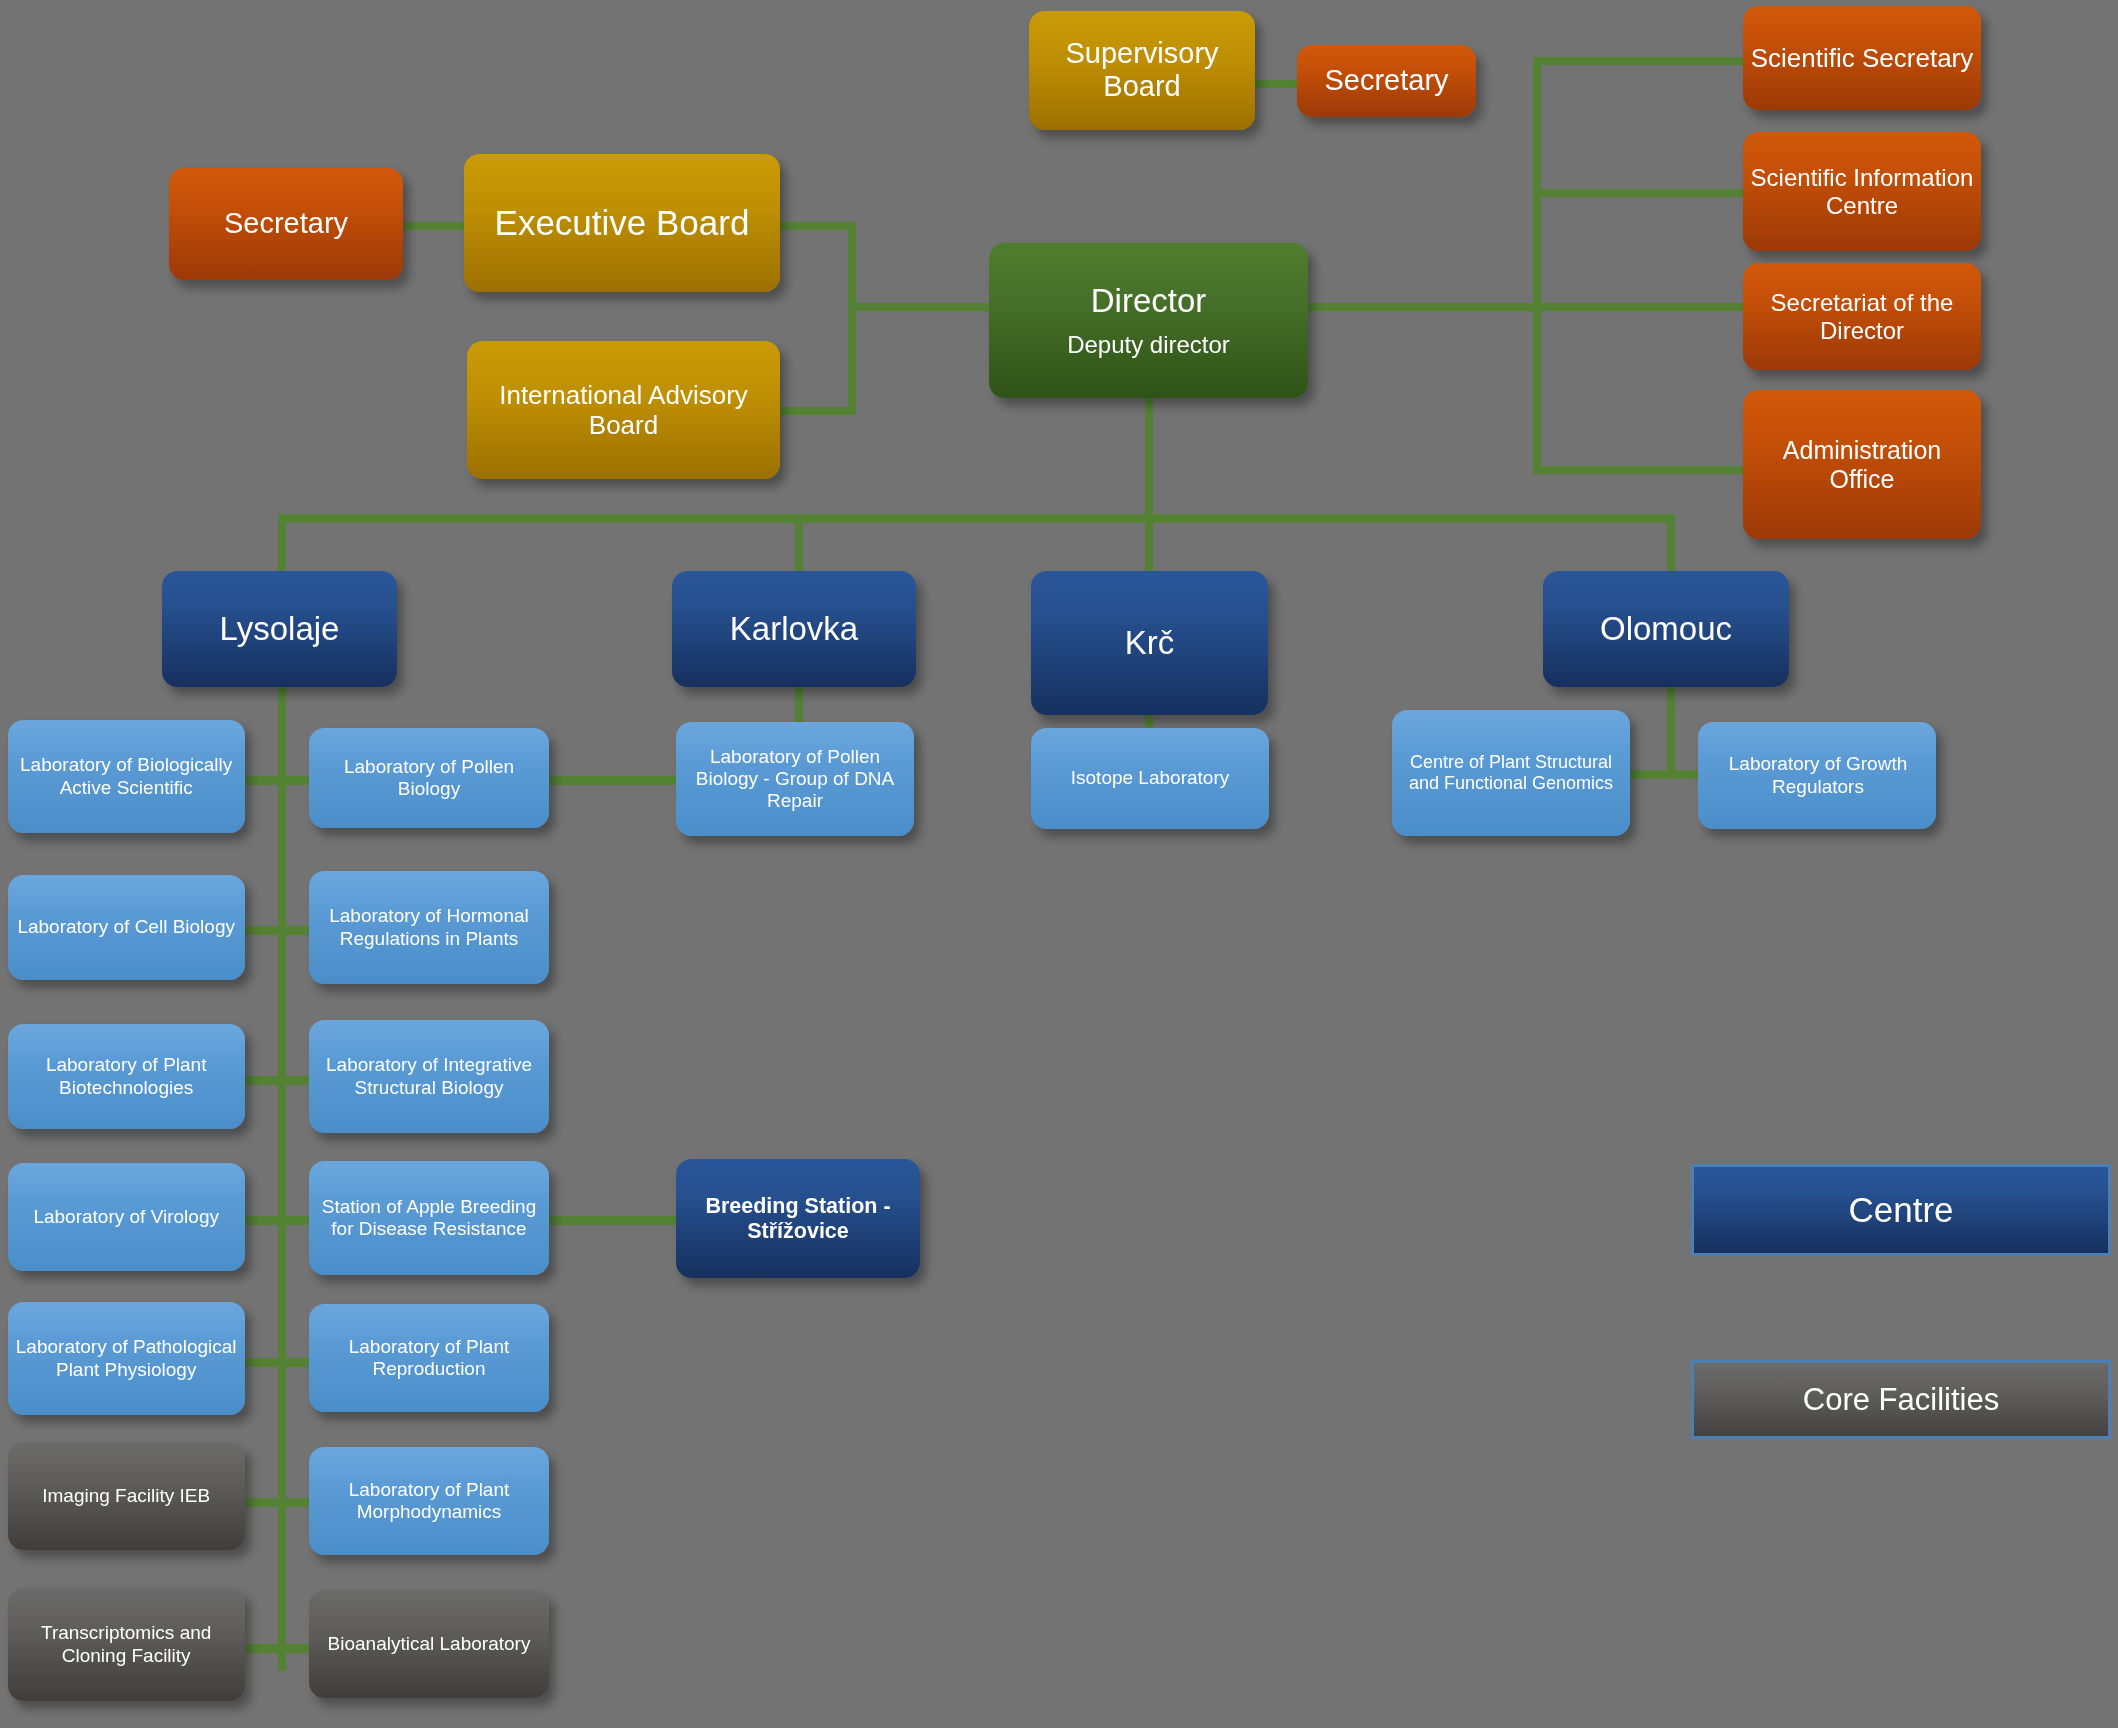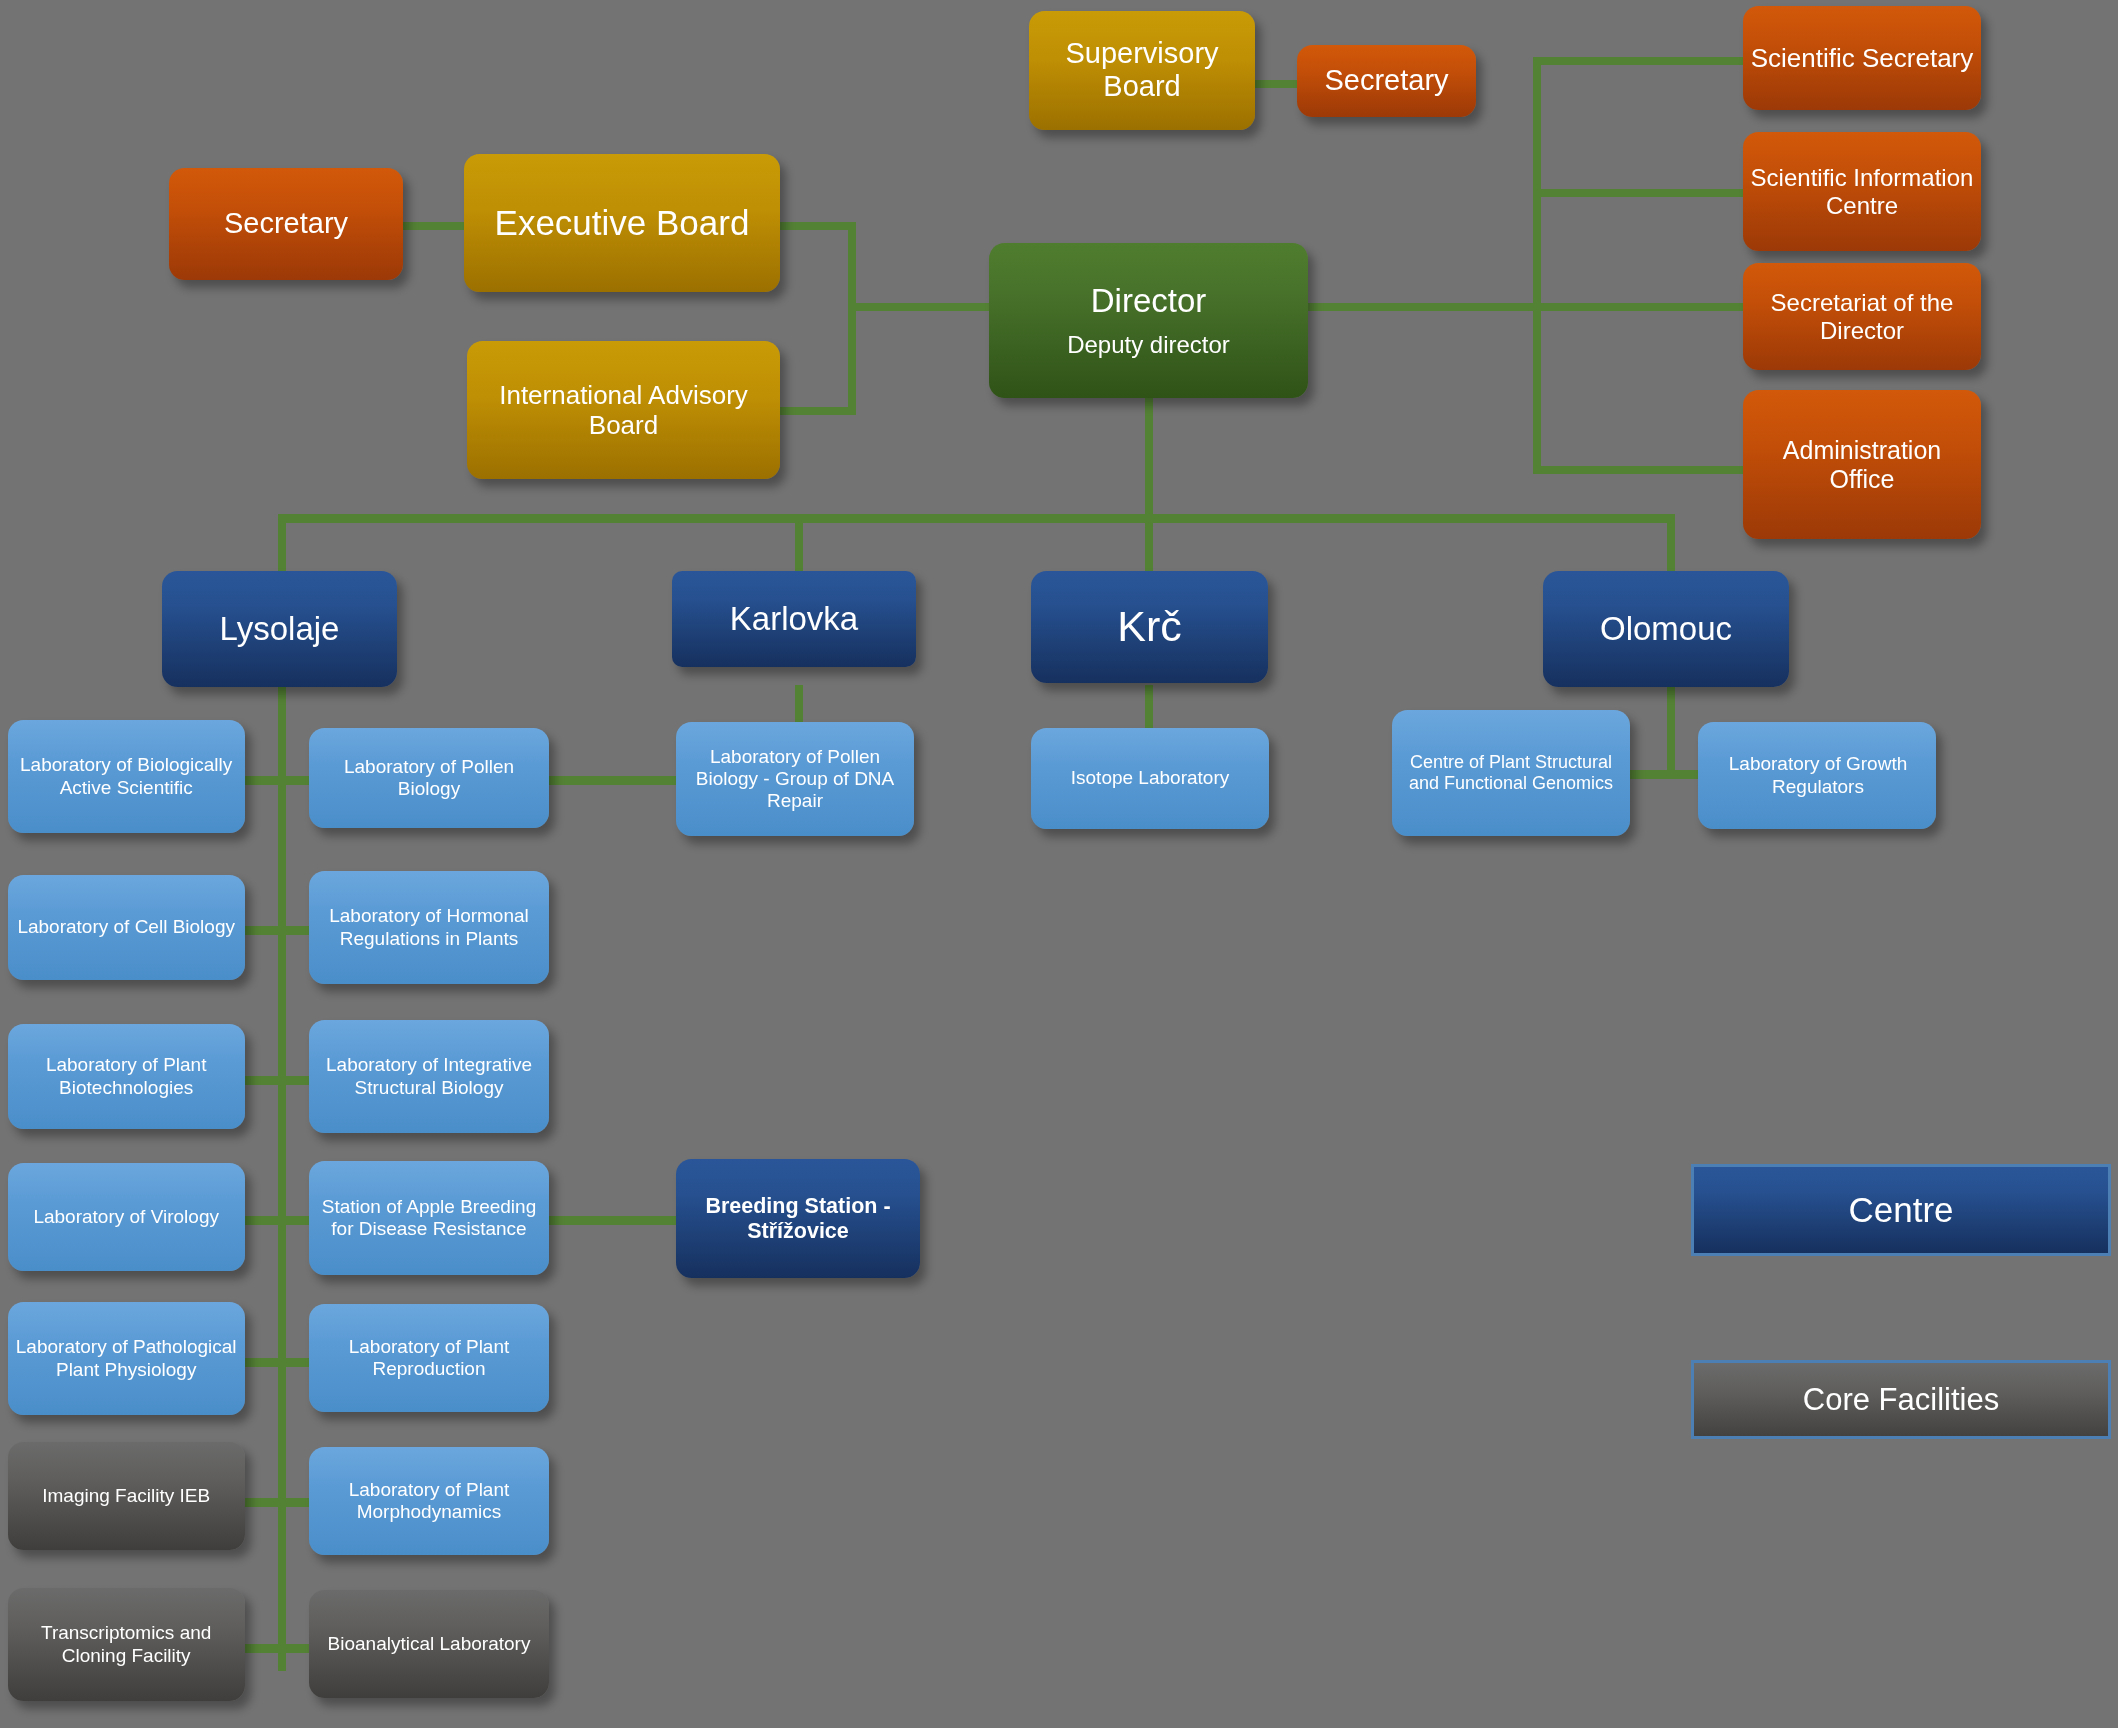--- a/index.html
+++ b/index.html
@@ -137,25 +137,25 @@
   </div>
 
   <div class="node t-orange" style="left:1743px;top:390px;width:238px;height:149px;font-size:25px;">
     <span>Administration Office</span>
   </div>
 
   <div class="node t-centre" style="left:162px;top:571px;width:235px;height:116px;font-size:33px;">
     <span>Lysolaje</span>
   </div>
 
-  <div class="node t-centre" style="left:672px;top:571px;width:244px;height:96px;font-size:33px;border-radius:10px;">
+  <div class="node t-centre" style="left:672px;top:571px;width:244px;height:116px;font-size:33px;">
     <span>Karlovka</span>
   </div>
 
-  <div class="node t-centre" style="left:1031px;top:571px;width:237px;height:112px;font-size:43px;">
+  <div class="node t-centre" style="left:1031px;top:571px;width:237px;height:144px;font-size:33px;">
     <span>Krč</span>
   </div>
 
   <div class="node t-centre" style="left:1543px;top:571px;width:246px;height:116px;font-size:33px;">
     <span>Olomouc</span>
   </div>
 
   <div class="node t-lab" style="left:7.7px;top:720px;width:237px;height:113px;font-size:19px;">
     <span>Laboratory of Biologically Active Scientific</span>
   </div>

